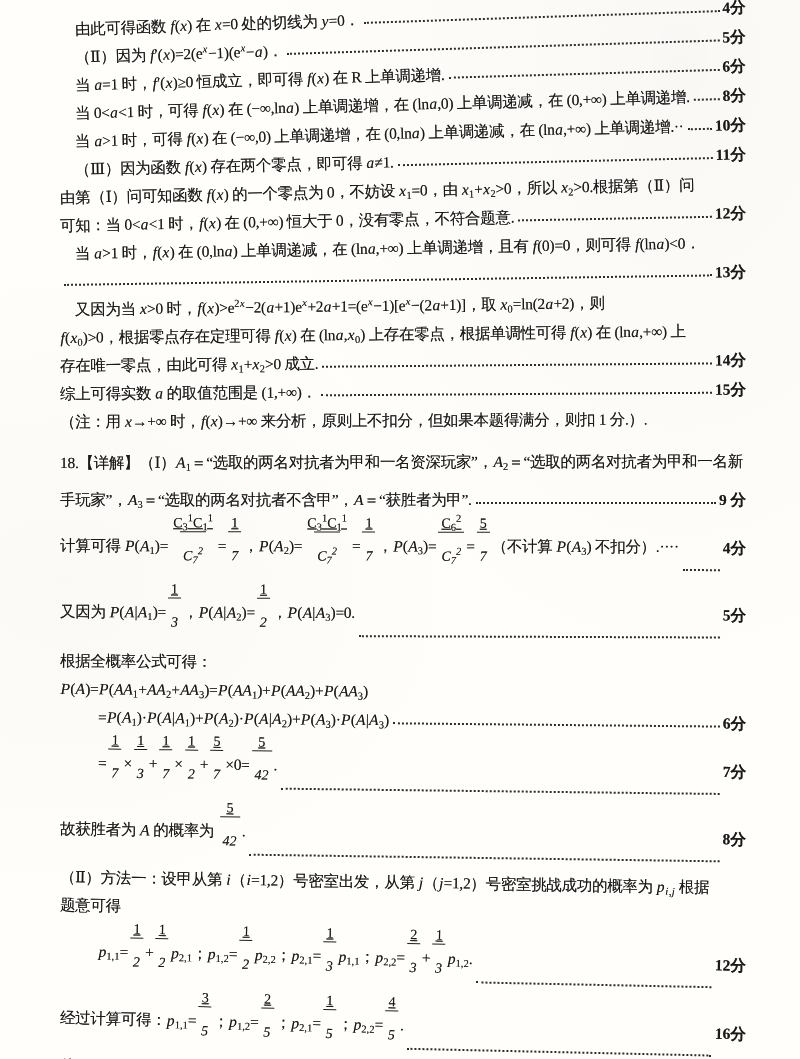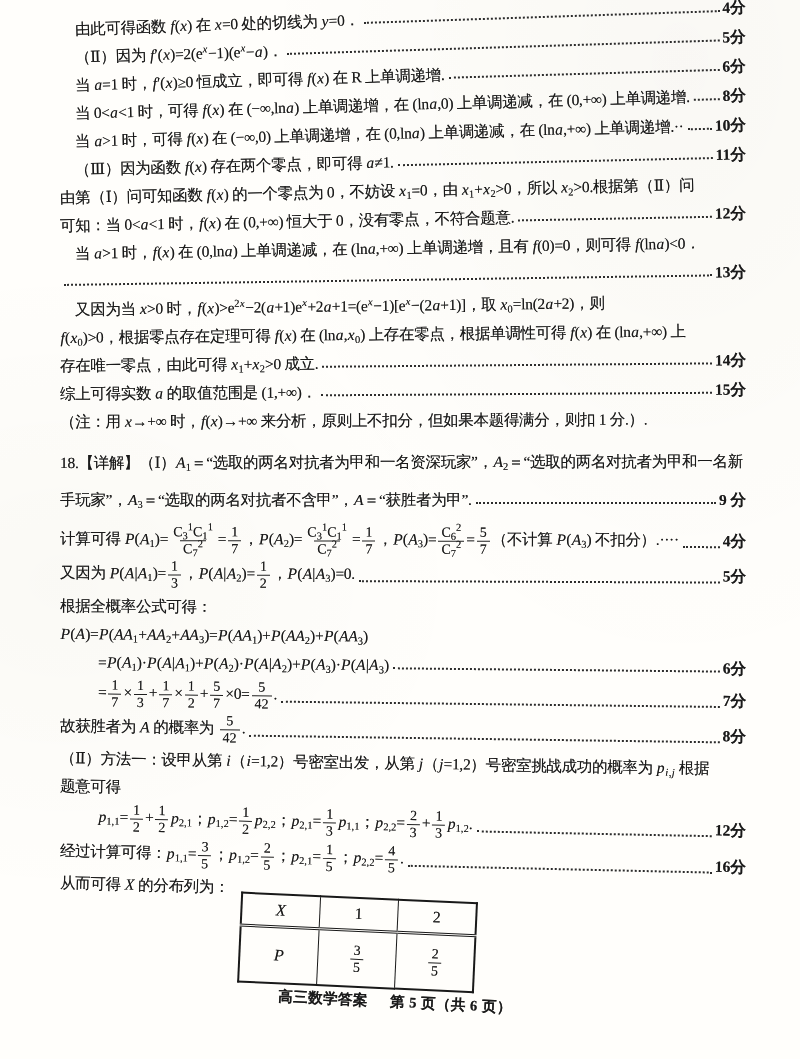--- a/index.html
+++ b/index.html
@@ -21,38 +21,38 @@
   .content{position:relative;}
   .line{
     display:flex;align-items:center;white-space:nowrap;
     min-height:28px;font-size:15.5px;letter-spacing:-0.3px;
     transform-origin:0 50%;
     text-shadow:0 0 0.5px rgba(0,0,0,0.55);
   }
   .ind1{padding-left:15px;}
   .ind2{padding-left:38px;}
   .g1{margin-top:13px;margin-bottom:9px;}
-  .g2{margin-bottom:9px;}
+  .g2{}
   .txt{flex:0 0 auto;}
   .leader{
     flex:1 1 14px;min-width:6px;align-self:flex-end;
     border-bottom:2.4px dotted #2e2e2e;margin:0 3px 10px 4px;
   }
   .score{flex:0 0 auto;font-weight:700;letter-spacing:0;}
   i{font-style:italic;padding:0 0.5px;}
   sup,sub{font-size:10.5px;letter-spacing:0;line-height:0;}
   sup{vertical-align:6px;}
   sub{vertical-align:-3px;}
   .frac{
     display:inline-flex;flex-direction:column;align-items:center;
     vertical-align:middle;font-size:14px;line-height:1.12;
     margin:1px 2px;letter-spacing:0;
   }
-  .frac .num{padding:0 3px;}
-  .frac .den{border-top:1.5px solid #222;padding:0 3px;}
+  .frac .num{padding:0 3px;text-decoration:underline;}
+  .frac .den{border-top:1.5px solid #222;padding:16px 3px;font-style:italic;}
   .table-wrap{margin-top:2px;}
   table.dist{
     border-collapse:collapse;margin:0 auto;transform:rotate(2.6deg) translateX(-46px);
     font-size:16px;background:#fbfaf7;
     border:2.2px solid #1c1c1c;
   }
   table.dist td{
     border:1.6px solid #1c1c1c;text-align:center;
     width:77px;padding:1px 0;
     text-shadow:0 0 0.5px rgba(0,0,0,0.55);

